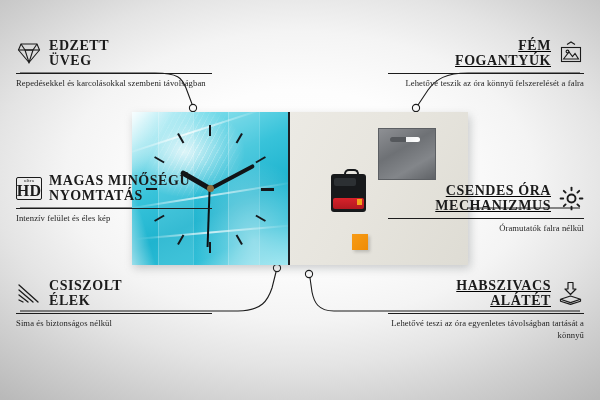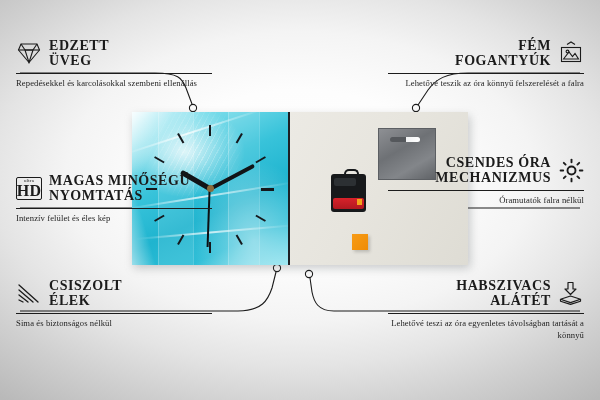--- a/index.html
+++ b/index.html
@@ -221,21 +221,21 @@
     position: absolute;
     width: 196px;
   }
   .callout .head {
     display: flex;
     align-items: center;
     gap: 7px;
     line-height: 1.08;
   }
   .callout.left .head { justify-content: flex-start; }
-  .callout.right .head { justify-content: flex-end; }
+  .callout.right .head { justify-content: flex-end; text-decoration: underline; }
   .callout .title {
     font-size: 14px;
     letter-spacing: .55px;
     color: #1b1b1b;
     font-weight: bold;
     text-transform: uppercase;
   }
   .callout.right .title { text-align: right; }
   .callout .rule {
     height: 1px;
@@ -385,21 +385,21 @@
             <path d="M8 8 L16 8"></path>
           </g>
         </svg>
       </span>
       <span class="title">
         <span>EDZETT</span><br>
         <span>ÜVEG</span>
       </span>
     </div>
     <div class="rule"></div>
-    <div class="desc">Repedésekkel és karcolásokkal szembeni ellenállás</div>
+    <div class="desc">Repedésekkel és karcolásokkal szembeni távolságban</div>
   </div>
 
   <div class="callout left" style="left:16px; top:173px;">
     <div class="head">
       <span class="ico">
         <span class="hd-badge">
           <span class="u">ultra</span>
           <span class="h">HD</span>
         </span>
       </span>
@@ -447,21 +447,21 @@
             <path d="M5.5 18 L11 11 L14.5 15.5 L17 12.5 L20.5 18 Z"></path>
             <circle cx="9.5" cy="10.5" r="1.4"></circle>
           </g>
         </svg>
       </span>
     </div>
     <div class="rule"></div>
     <div class="desc">Lehetővé teszik az óra könnyű felszerelését a falra</div>
   </div>
 
-  <div class="callout right" style="left:388px; top:155px;">
+  <div class="callout right" style="left:388px; top:183px;">
     <div class="head">
       <span class="title">
         <span>CSENDES ÓRA</span><br>
         <span>MECHANIZMUS</span>
       </span>
       <span class="ico">
         <svg width="25" height="25" viewBox="0 0 25 25">
           <g fill="none" stroke="#1b1b1b" stroke-width="1.9" stroke-linecap="round">
             <circle cx="12.5" cy="12.5" r="4"></circle>
             <path d="M12.5 1.6 L12.5 4.2"></path>

